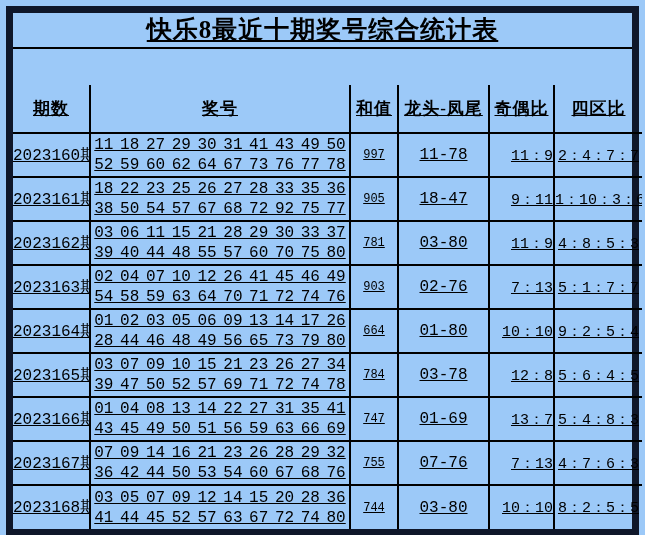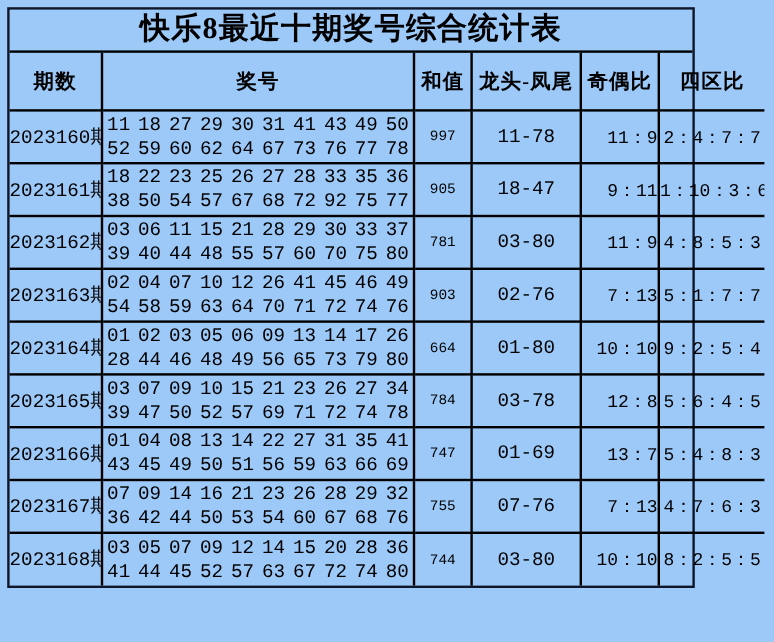--- a/index.html
+++ b/index.html
@@ -5,38 +5,40 @@
   html, body { margin: 0; padding: 0; }
   body {
     width: 645px; height: 535px;
     background: #9CC9F8;
     overflow: hidden;
     font-family: "Liberation Serif", "DejaVu Serif", serif;
     color: #000;
   }
   .board {
     margin: 6px 6px 0 6px;
-    border: 2px solid #0f172a;
+    border: 7px solid #0f172a;
     box-sizing: border-box;
-    width: 573px;
+    width: 633px;
+    text-decoration: underline;
   }
   .title {
     height: 34px;
     line-height: 34px;
     text-align: center;
     font-size: 25px;
     font-weight: bold;
     border-bottom: 2px solid #000;
     letter-spacing: 1px;
     white-space: nowrap;
   }
   table {
     width: 100%;
     border-collapse: collapse;
     table-layout: fixed;
+    margin-top: 36px;
   }
   th, td {
     border: 2px solid #000;
     text-align: center;
     vertical-align: middle;
     padding: 0;
     overflow: hidden;
     white-space: nowrap;
   }
   

